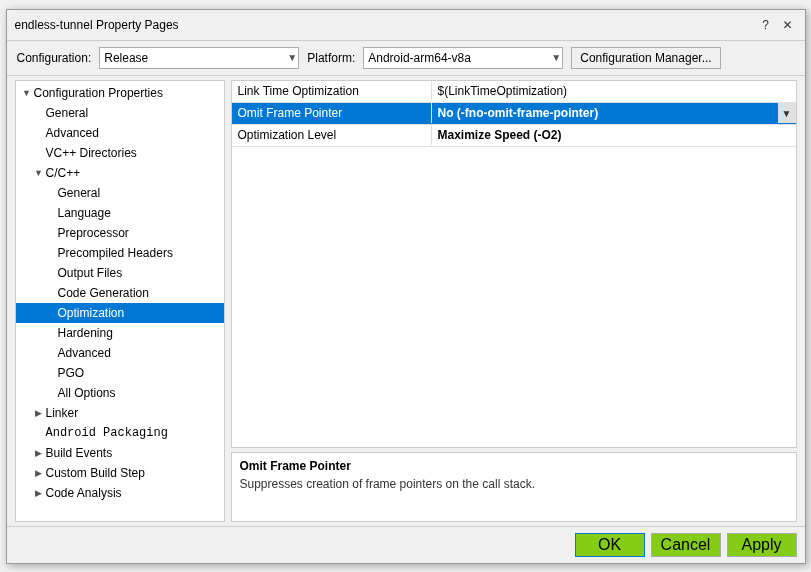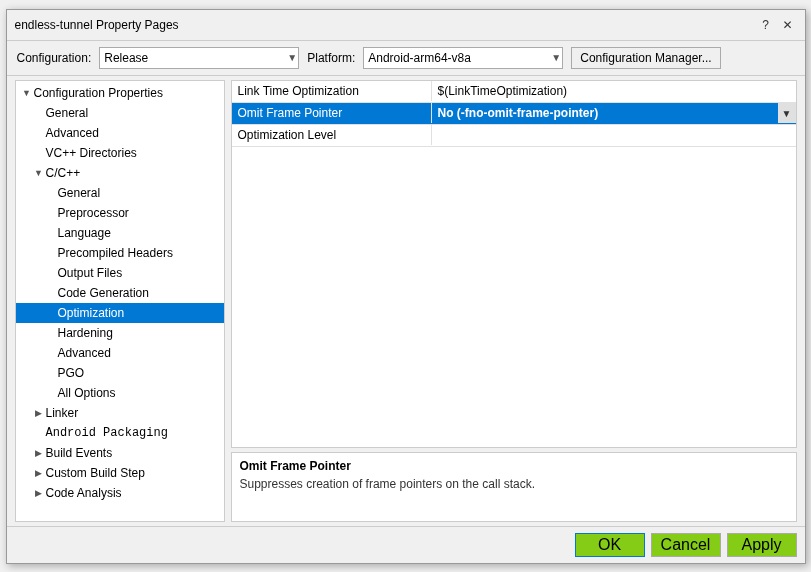--- a/index.html
+++ b/index.html
@@ -283,27 +283,27 @@
         </div>
         <div class="tree-item">
           <div class="tree-item-row" style="padding-left: 28px;">
             <span style="width: 14px; display: inline-block;"></span>
             <span style="font-size: 12px;">General</span>
           </div>
         </div>
         <div class="tree-item">
           <div class="tree-item-row" style="padding-left: 28px;">
             <span style="width: 14px; display: inline-block;"></span>
+            <span style="font-size: 12px;">Language</span>
+          </div>
+        </div>
+        <div class="tree-item">
+          <div class="tree-item-row" style="padding-left: 28px;">
+            <span style="width: 14px; display: inline-block;"></span>
             <span style="font-size: 12px;">Preprocessor</span>
-          </div>
-        </div>
-        <div class="tree-item">
-          <div class="tree-item-row" style="padding-left: 28px;">
-            <span style="width: 14px; display: inline-block;"></span>
-            <span style="font-size: 12px;">Language</span>
           </div>
         </div>
         <div class="tree-item">
           <div class="tree-item-row" style="padding-left: 28px;">
             <span style="width: 14px; display: inline-block;"></span>
             <span style="font-size: 12px;">Precompiled Headers</span>
           </div>
         </div>
         <div class="tree-item">
           <div class="tree-item-row" style="padding-left: 28px;">
@@ -386,20 +386,21 @@
             <div class="props-name">Link Time Optimization</div>
             <div class="props-value" style="flex: 1 1 0%;">$(LinkTimeOptimization)</div>
           </div>
           <div class="props-row selected-row">
             <div class="props-name">Omit Frame Pointer</div>
             <div class="props-value bold" style="flex: 1 1 0%;">No (-fno-omit-frame-pointer)</div>
             <button class="props-dropdown-btn">▼</button>
           </div>
           <div class="props-row">
             <div class="props-name">Optimization Level</div>
+            <div class="props-value bold" style="flex: 1 1 0%;">Maximize Speed (-O2)</div>
           </div>
         </div>
 
       <div class="description-panel">
         <div class="description-title">Omit Frame Pointer</div>
         <div class="description-text">Suppresses creation of frame pointers on the call stack.</div>
       </div>
     </div>
   </div>
 

